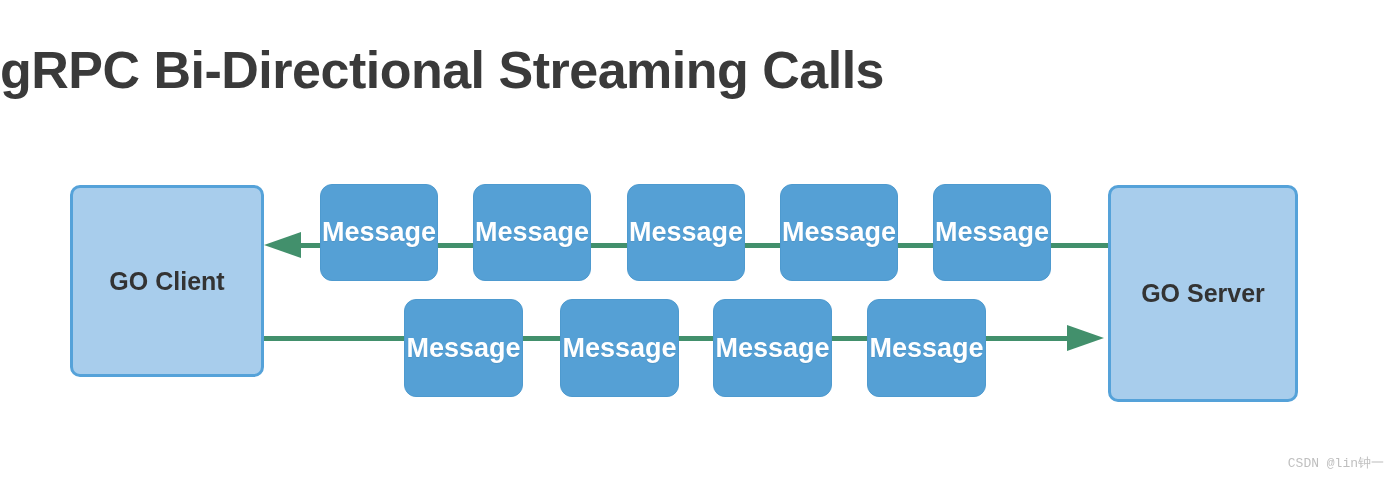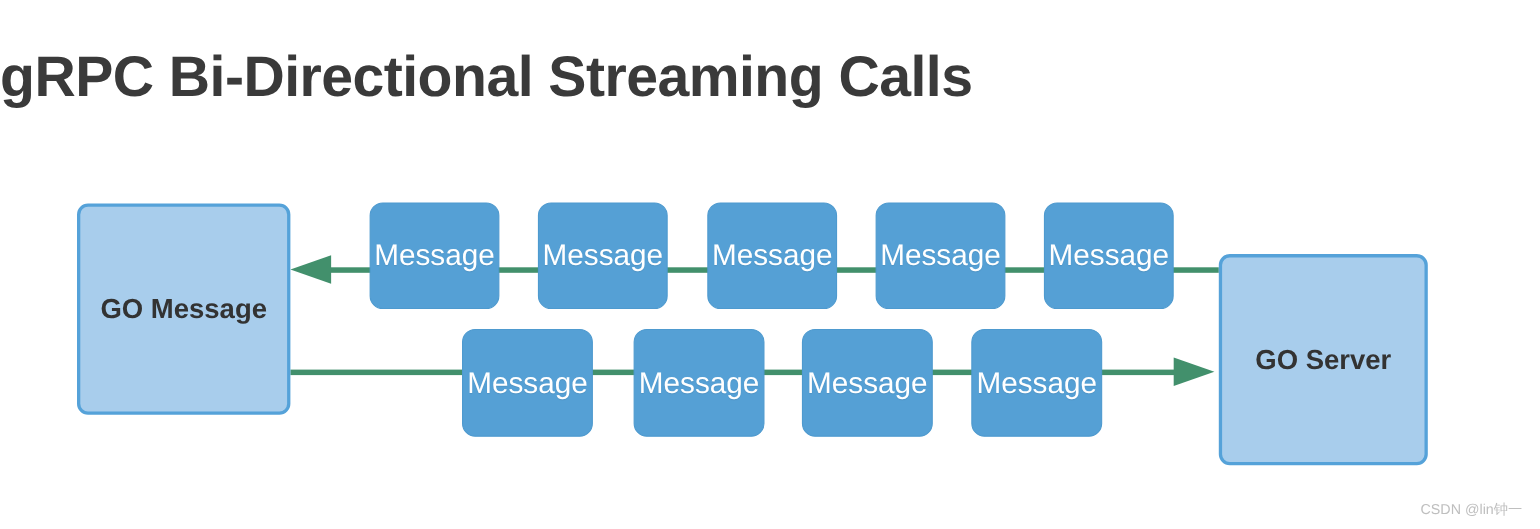--- a/index.html
+++ b/index.html
@@ -45,67 +45,66 @@
   
   .node {
     position: absolute; z-index: 2;
     background: var(--node-fill, #a8cdec);
     border: 3px solid var(--node-border, #55a2d9);
     border-radius: 10px;
     display: flex; align-items: center; justify-content: center;
     font-size: 25px; font-weight: bold; color: #333333;
   }
   .node.client { left: 70px;   top: 185px; width: 194px; height: 192px; }
-  .node.server { left: 1108px; top: 185px; width: 190px; height: 192px; margin-top: 46px; }
+  .node.server { left: 1108px; top: 185px; width: 190px; height: 217px; }
 
   
   .messages { position: absolute; left: 0; top: 0; width: 100%; height: 100%; pointer-events: none; }
   .msg {
     position: absolute; z-index: 3;
     background: var(--msg-fill, #55a0d5);
     border: 1px solid #4e9acf;
     border-radius: 12px;
     display: flex; align-items: center; justify-content: center;
-    font-size: 27px; font-weight: normal; color: #ffffff;
+    font-size: 27px; font-weight: bold; color: #ffffff;
     text-shadow: 0 1px 1px rgba(0,0,0,0.08);
-    margin-left: 16px;
   }
   .messages-top    .msg { top: 184px; width: 118px; height: 97px; }
   .messages-bottom .msg { top: 299px; width: 119px; height: 98px; }
   .messages-top .msg:nth-child(1) { left: 320px; }
   .messages-top .msg:nth-child(2) { left: 473px; }
   .messages-top .msg:nth-child(3) { left: 627px; }
   .messages-top .msg:nth-child(4) { left: 780px; }
   .messages-top .msg:nth-child(5) { left: 933px; }
   .messages-bottom .msg:nth-child(1) { left: 404px; }
   .messages-bottom .msg:nth-child(2) { left: 560px; }
   .messages-bottom .msg:nth-child(3) { left: 713px; }
   .messages-bottom .msg:nth-child(4) { left: 867px; }
 
   .watermark {
     position: absolute; right: 16px; bottom: 9px;
     font-size: 13px; color: #bfbfbf;
-    font-family: Liberation Sans, sans-serif;
+    font-family: Liberation Mono, monospace;
   }
 </style>
 </head>
 <body>
 
 <div class="canvas">
 
   <h1 class="title">gRPC Bi-Directional Streaming Calls</h1>
 
   <div class="line line-top"></div>
   <div class="arrowhead arrow-left"></div>
 
   <div class="line line-bottom"></div>
   <div class="arrowhead arrow-right"></div>
 
   <div class="node client">
-    <span>GO Message</span>
+    <span>GO Client</span>
   </div>
   <div class="node server">
     <span>GO Server</span>
   </div>
 
   <div class="messages messages-top">
       <div class="msg">Message</div>
       <div class="msg">Message</div>
       <div class="msg">Message</div>
       <div class="msg">Message</div>

